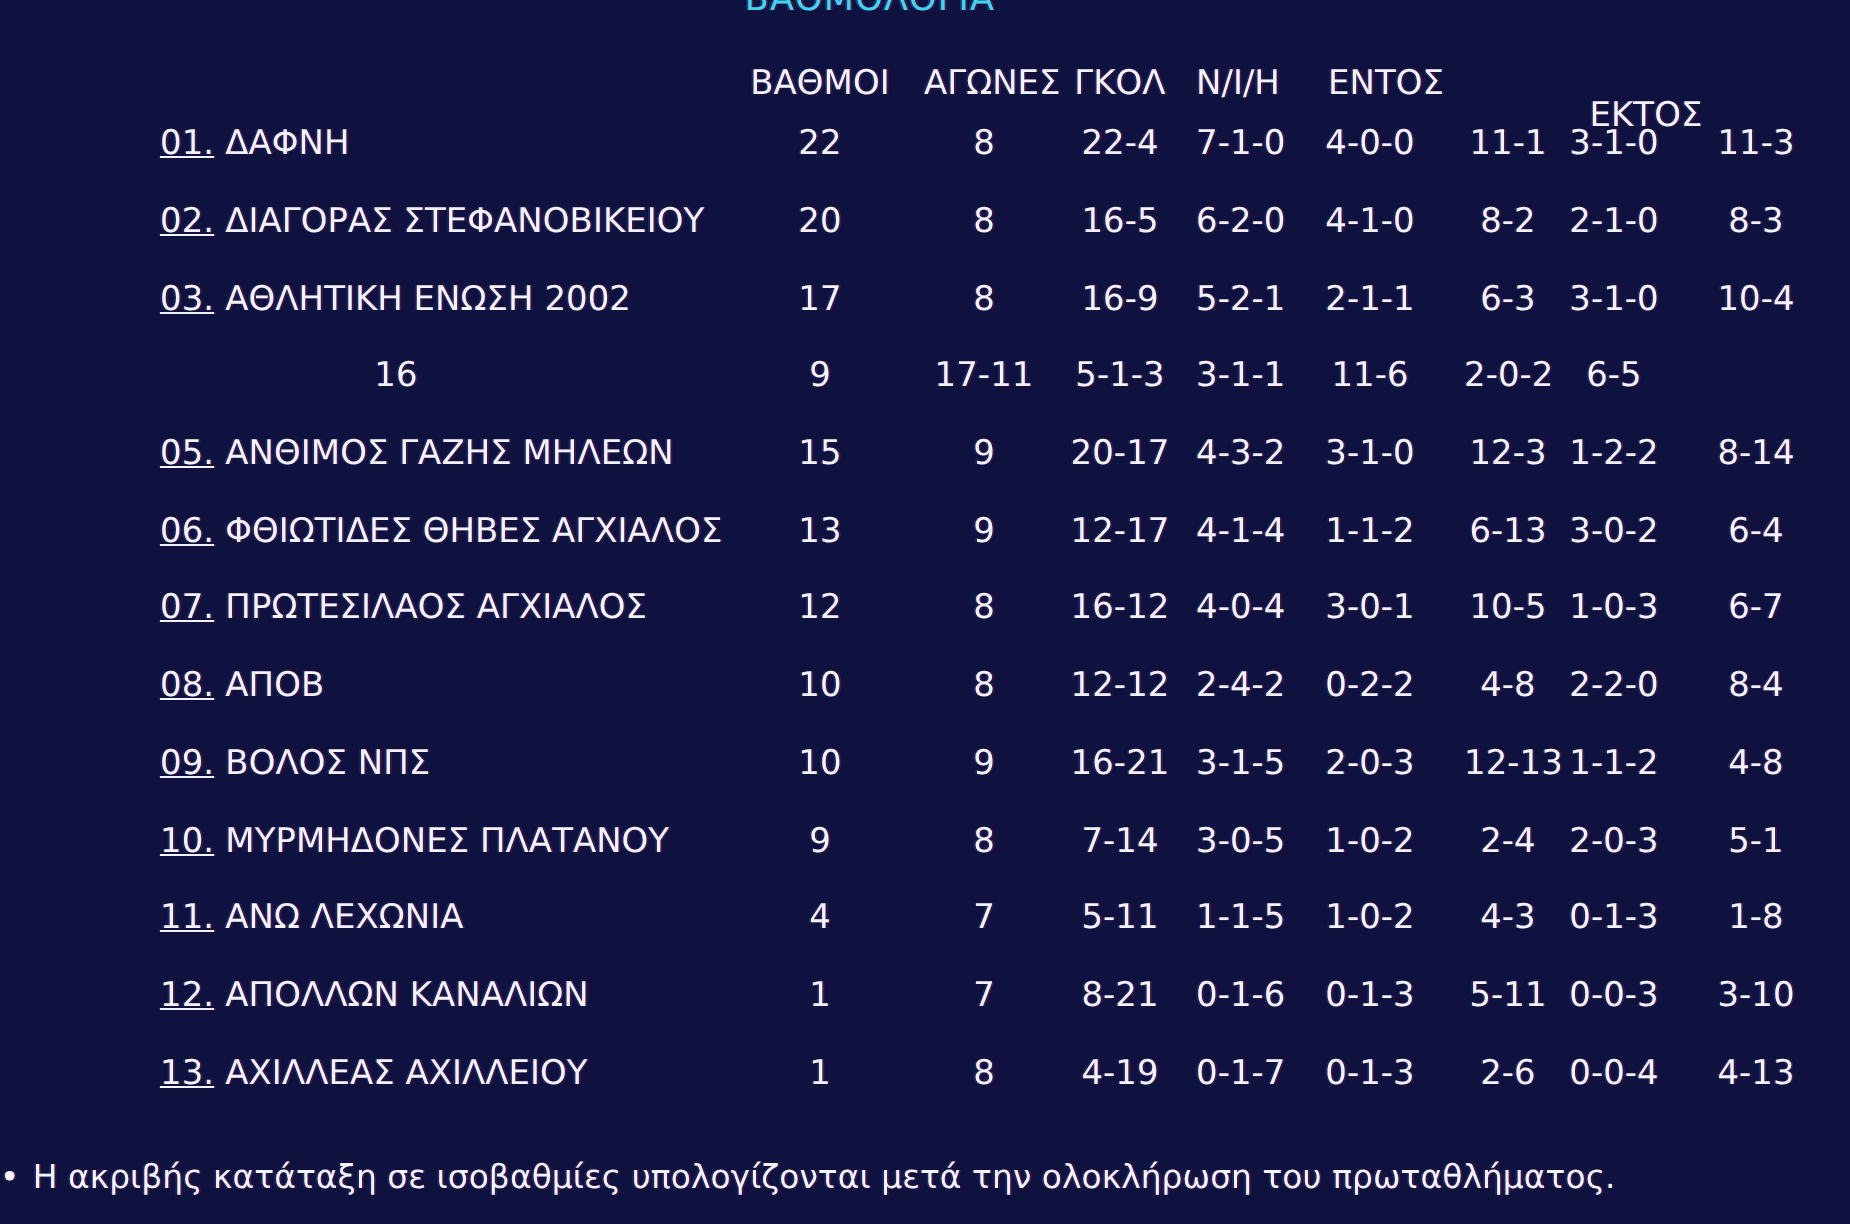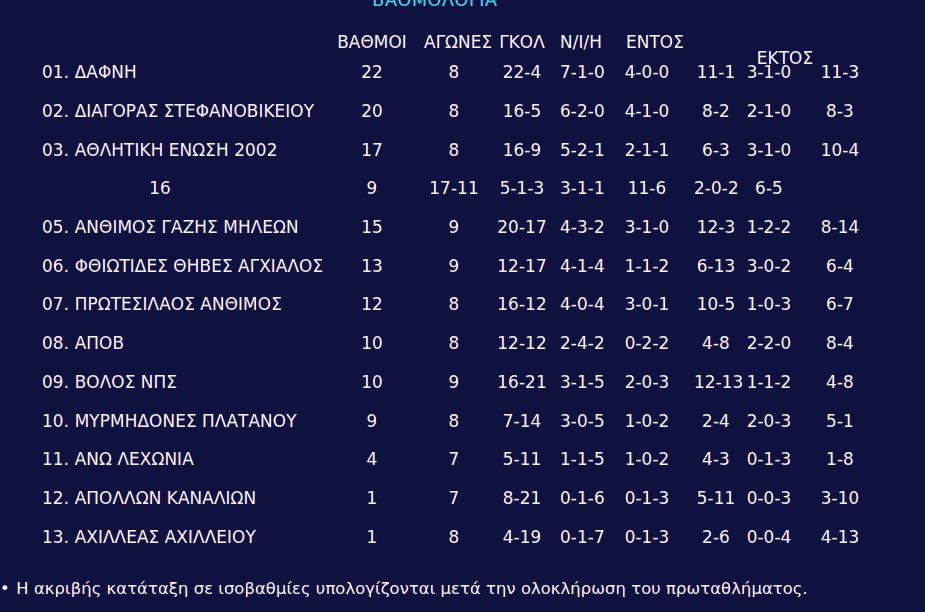--- a/index.html
+++ b/index.html
@@ -21,26 +21,27 @@
     text-shadow:1px 0 0 rgba(255,40,100,.25), -1px 0 0 rgba(40,160,255,.3);
     white-space:nowrap;
   }
   .table{
     position:absolute;top:15px;left:0;width:880px;
   }
   .grid-row{
     display:grid;
     grid-template-columns:320px 104px 60px 76px 40px 94px 44px 62px 80px;
     align-items:center;
+    padding-left:38px;
   }
   .header-row{height:38px;font-size:17px;}
   .data-row{height:38.7px;font-size:17px;}
   .cell{text-align:center;white-space:nowrap;}
   .cell-name{text-align:left;padding-left:42px;overflow:visible;}
-  .rank{margin-right:.33em;}
+  .rank{margin-right:.33em;text-decoration:underline;}
   .hdr-home{transform:translateX(8px);}
   .hdr-away{transform:translateX(16px);margin-top:33px;}
   .footer{
     position:absolute;top:579px;left:0;width:735px;
     text-align:center;font-size:16.5px;white-space:nowrap;
   }
   .footer .bullet{margin-right:.4em;}
 </style>
 </head>
 <body>
@@ -119,21 +120,21 @@
         <div class="cell">13</div>
         <div class="cell">9</div>
         <div class="cell">12-17</div>
         <div class="cell">4-1-4</div>
         <div class="cell">1-1-2</div>
         <div class="cell">6-13</div>
         <div class="cell">3-0-2</div>
         <div class="cell">6-4</div>
       </div>
       <div class="grid-row data-row txt">
-        <div class="cell cell-name"><span class="rank">07.</span><span>ΠΡΩΤΕΣΙΛΑΟΣ ΑΝΘΙΜΟΣ</span></div>
+        <div class="cell cell-name"><span class="rank">07.</span><span>ΠΡΩΤΕΣΙΛΑΟΣ ΑΓΧΙΑΛΟΣ</span></div>
         <div class="cell">12</div>
         <div class="cell">8</div>
         <div class="cell">16-12</div>
         <div class="cell">4-0-4</div>
         <div class="cell">3-0-1</div>
         <div class="cell">10-5</div>
         <div class="cell">1-0-3</div>
         <div class="cell">6-7</div>
       </div>
       <div class="grid-row data-row txt">

